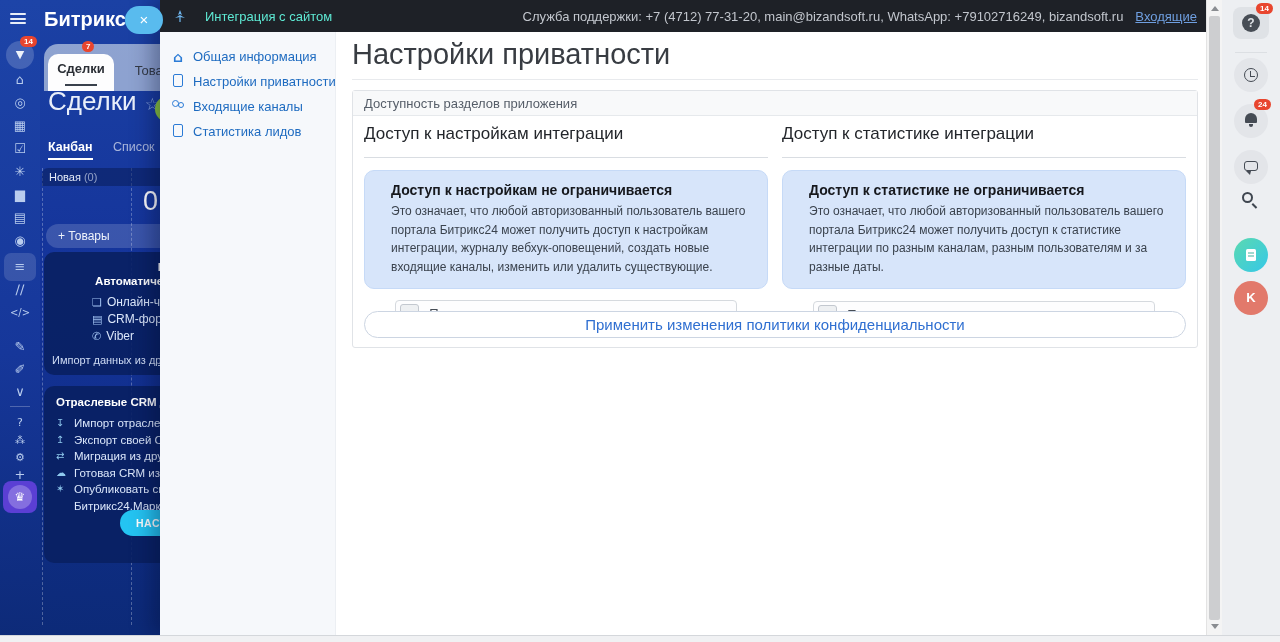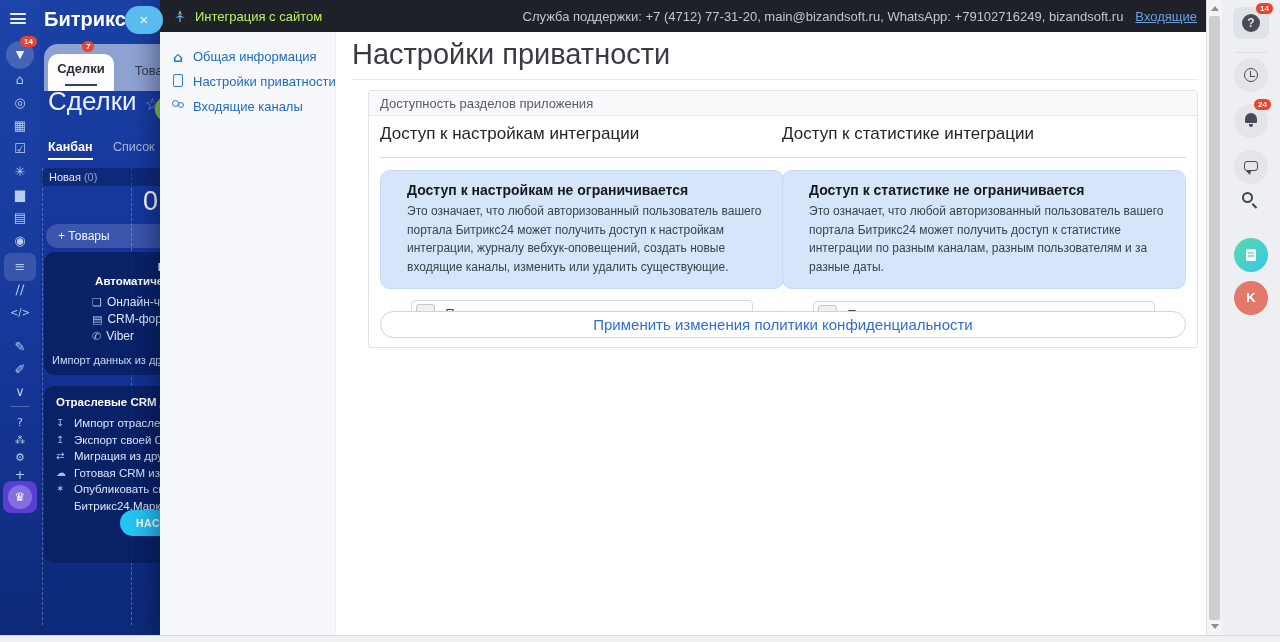--- a/index.html
+++ b/index.html
@@ -71,21 +71,21 @@
   .teal-btn { position:absolute; left:76px; top:124px; width:110px; height:26px; border-radius:14px;
     background:#24c4f2; color:#fff; font-size:10.5px; font-weight:bold; letter-spacing:.5px;
     line-height:26px; padding-left:16px; white-space:nowrap; overflow:hidden; cursor:pointer; }
 
   
   .modal { position:absolute; left:160px; top:0; width:1046px; height:635px; z-index:4;
     box-shadow:-8px 0 20px rgba(0,10,40,.35); }
   .modal-header { position:absolute; left:0; top:0; width:100%; height:32px; background:#1e2127;
     display:flex; align-items:center; }
   .mh-icon { width:14px; height:14px; margin-left:13px; }
-  .mh-title { color:#bef264; font-size:13px; margin-left:8px; flex:0 0 auto; }
+  .mh-title { color:#5eead4; font-size:13px; margin-left:18px; flex:0 0 auto; }
   .mh-right { margin-left:auto; margin-right:9px; font-size:13px; color:#c2c6cd; white-space:nowrap; }
   .mh-right a { color:#6f9fe0; text-decoration:underline; margin-left:12px; cursor:pointer; }
   .modal-body { position:absolute; left:0; top:32px; width:100%; height:603px; background:#fff; }
   .modal-nav { position:absolute; left:0; top:0; width:176px; height:100%; background:#f6f8fb;
     border-right:1px solid #eceff3; }
   .nav-item { display:flex; align-items:center; height:25px; margin:0 0 0 10px; color:#1e6bc0;
     font-size:13px; cursor:pointer; white-space:nowrap; }
   .nav-item:first-child { margin-top:12px; }
   .nav-ico { width:16px; margin-right:7px; text-align:center; flex:0 0 16px; }
   .nav-ico-home { color:#2b7bd6; font-size:14px; font-family:"DejaVu Sans",sans-serif; font-weight:bold; }
@@ -93,21 +93,21 @@
   .nav-ico-people { display:inline-block; position:relative; width:14px; height:11px; }
   .nav-ico-people:before { content:""; position:absolute; left:1px; top:0; width:5px; height:5px;
     border:1.5px solid #2b7bd6; border-radius:50%; }
   .nav-ico-people:after { content:""; position:absolute; left:7px; top:2px; width:4px; height:4px;
     border:1.5px solid #2b7bd6; border-radius:50%; }
 
   .modal-main { position:absolute; left:176px; top:0; right:0; bottom:0; }
   .m-title { position:absolute; left:16px; top:6px; font-size:29px; color:#383c42; }
   .m-hr { position:absolute; left:16px; right:8px; top:47px; height:1px; background:#e8eaed; }
   .panel { position:absolute; left:16px; right:8px; top:58px; height:258px;
-    border:1px solid #e0e3e7; border-radius:3px; background:#fff;margin-left:16px; }
+    border:1px solid #e0e3e7; border-radius:3px; background:#fff; }
   .panel-head { height:25px; background:#f8f9fa; border-bottom:1px solid #e6e9ec;
     font-size:13px; color:#555d68; line-height:25px; padding-left:11px; }
   .panel-body { position:relative; height:232px; }
   .col { position:absolute; top:0; width:404px; }
   .col-left { left:11px; }
   .col-right { right:11px; }
   .col-heading { font-size:17px; color:#23262b; padding:8px 0 13px 0; border-bottom:1px solid #d9dde2; }
   .info-box { margin-top:12px; background:#d7e5fa; border:1px solid #c6daf7; border-radius:10px;
     padding:11px 14px 12px 26px; }
   .info-title { font-size:14px; font-weight:bold; color:#16181d; margin-bottom:4px; }
@@ -291,20 +291,24 @@
           <span class="nav-ico nav-ico-home">⌂</span>
           <span>Общая информация</span>
         </div>
         <div class="nav-item">
           <span class="nav-ico"><span class="nav-ico-doc"></span></span>
           <span>Настройки приватности</span>
         </div>
         <div class="nav-item">
           <span class="nav-ico"><span class="nav-ico-people"></span></span>
           <span>Входящие каналы</span>
+        </div>
+        <div class="nav-item">
+          <span class="nav-ico"><span class="nav-ico-doc"></span></span>
+          <span>Статистика лидов</span>
         </div>
       </div>
       <div class="modal-main">
         <div class="m-title">Настройки приватности</div>
         <div class="m-hr"></div>
         <div class="panel">
           <div class="panel-head">Доступность разделов приложения</div>
           <div class="panel-body">
             <div class="col col-left">
               <div class="col-heading">Доступ к настройкам интеграции</div>

